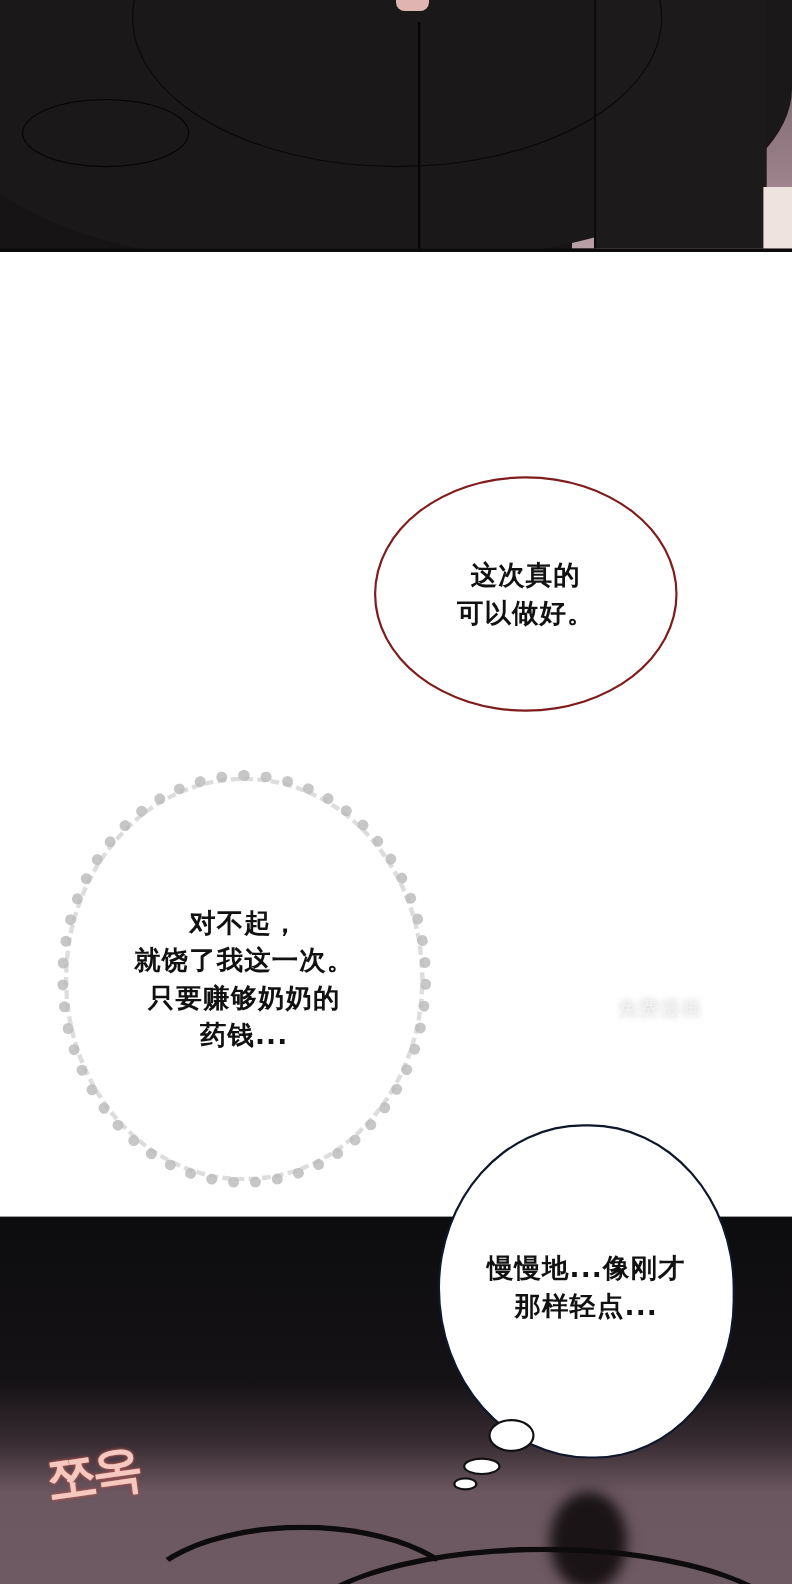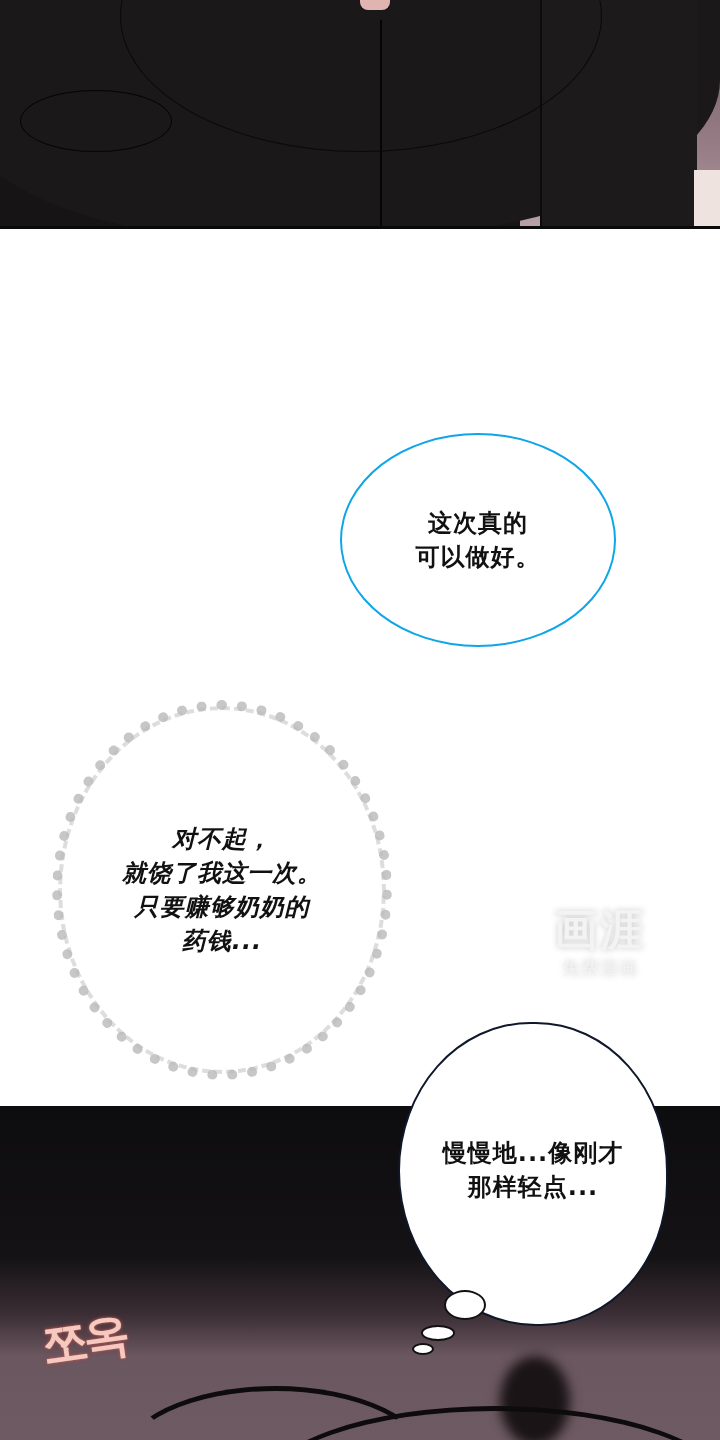--- a/index.html
+++ b/index.html
@@ -5,23 +5,23 @@
   html,body{margin:0;padding:0;}
   body{width:720px;height:1440px;position:relative;overflow:hidden;background:#ffffff;font-family:"DejaVu Sans",sans-serif;}
   .panel-top{position:absolute;left:0;top:0;width:720px;height:226px;background:#161414;overflow:hidden;border-bottom:3px solid #0a0a0a;}
   .panel-top .bg-right{position:absolute;right:0;top:0;width:200px;height:226px;background:linear-gradient(180deg,#6e5a63 0%,#9a8088 70%,#b9a2a7 100%);}
   .panel-top .body-shape{position:absolute;left:-40px;top:-80px;width:760px;height:320px;background:#1a1818;border-radius:0 0 50% 40%;}
   .panel-top .sleeve{position:absolute;left:540px;top:0;width:155px;height:226px;background:#1c1a1a;border-left:2px solid #0c0b0b;}
   .panel-top .skin-right{position:absolute;right:0;top:170px;width:26px;height:56px;background:#efe3df;}
   .panel-top .skin-top{position:absolute;left:360px;top:0;width:30px;height:10px;background:#e0b4b0;border-radius:0 0 8px 8px;}
   .fold{position:absolute;border:1.5px solid #050505;border-radius:50%;}
   .bubble{position:absolute;background:#fff;display:flex;align-items:center;justify-content:center;text-align:center;}
-  .speech{left:340px;top:433px;width:272px;height:210px;border:2px solid #0ea5e9;border-radius:50%;}
+  .speech{left:340px;top:433px;width:272px;height:210px;border:2px solid #7f1d1d;border-radius:50%;}
   .bubble-text{font-family:"DejaVu Sans",sans-serif;font-size:24px;line-height:34px;color:#111;font-weight:bold;white-space:pre-line;letter-spacing:1px;}
-  .burst{left:52px;top:700px;width:340px;height:380px;border-radius:50%;font-style:italic;}
+  .burst{left:52px;top:700px;width:340px;height:380px;border-radius:50%;}
   .burst-ring{position:absolute;inset:0;border-radius:50%;border:10px dotted #9a9a9a;opacity:.55;}
   .burst-ring2{position:absolute;inset:6px;border-radius:50%;border:4px dashed #bcbcbc;opacity:.5;}
   .burst .bubble-text{position:relative;z-index:2;}
   .watermark{position:absolute;left:540px;top:905px;width:120px;text-align:center;color:#f3f3f3;text-shadow:0 0 6px #c9c9c9;}
   .wm-logo{font-size:44px;font-weight:bold;line-height:50px;letter-spacing:2px;}
   .wm-sub{font-size:18px;line-height:26px;letter-spacing:1px;}
   .panel-bottom{position:absolute;left:0;top:1106px;width:720px;height:334px;background:linear-gradient(180deg,#0d0c0e 0%,#141215 45%,#3a2d34 62%,#6b5760 75%,#6e5a63 100%);overflow:hidden;}
   .blur-blob{position:absolute;left:500px;top:250px;width:70px;height:90px;border-radius:50%;background:#1a1416;filter:blur(6px);}
   .hair{position:absolute;border:5px solid #0d0b0c;border-color:#0d0b0c transparent transparent transparent;border-radius:50%;}
   .thought{left:398px;top:1022px;width:266px;height:300px;border:2px solid #0f172a;border-radius:50% 50% 48% 52%;align-items:flex-start;padding-top:0;}
@@ -51,21 +51,20 @@
 <div class="bubble burst">
   <div class="burst-ring"></div>
   <div class="burst-ring2"></div>
   <div class="bubble-text">对不起，
 就饶了我这一次。
 只要赚够奶奶的
 药钱...</div>
 </div>
 
 <div class="watermark">
-  <div class="wm-logo">画涯</div>
   <div class="wm-sub">免费漫画</div>
 </div>
 
 <div class="panel-bottom">
   <div class="blur-blob"></div>
   <div class="hair" style="left:120px;top:280px;width:300px;height:140px;"></div>
   <div class="hair" style="left:260px;top:300px;width:460px;height:160px;"></div>
 
 </div>
 

